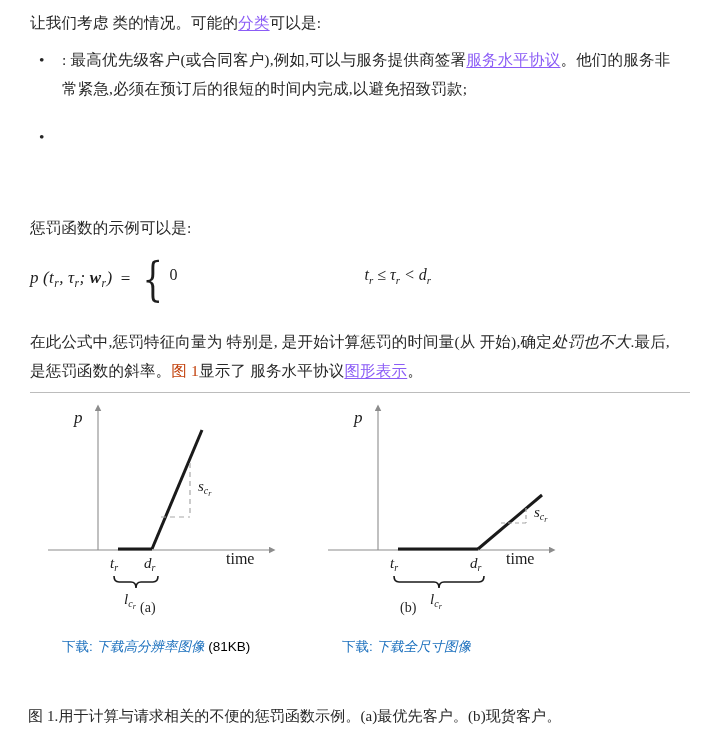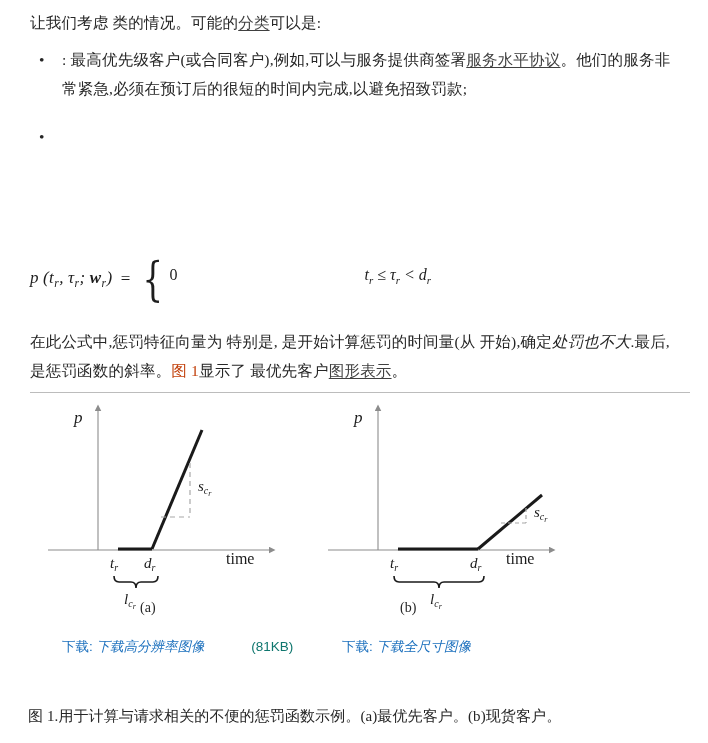--- a/index.html
+++ b/index.html
@@ -53,21 +53,21 @@
     font-size: 15.5px;
     line-height: 29px;
   }
   .p-example { left: 30px; top: 213px; width: 650px; }
   .p-after  { left: 30px; top: 327px; width: 655px; }
   a.inline-link {
     color: #c2410c;
     text-decoration: none;
   }
   a.ul-link {
-    color: #404040;
+    color: #8b5cf6;
     text-decoration: underline;
     text-underline-offset: 2px;
   }
 
   
   .equation {
     position: absolute;
     left: 30px;
     top: 256px;
     font-family: "Liberation Serif", "DejaVu Serif", serif;
@@ -137,21 +137,21 @@
     font-family: "Liberation Sans", sans-serif;
   }
   .dl-item {
     position: absolute;
     color: #1a6fbd;
     white-space: nowrap;
   }
   .dl-1 { left: 62px; }
   .dl-2 { left: 330px; margin-left: 12px; }
   .dl-item a { color: #1a6fbd; text-decoration: none; font-style: italic; }
-  .dl-size { color: #0f766e; margin-left: 43px; }
+  .dl-size { color: #000000; }
 
   .fig-caption-main {
     position: absolute;
     left: 28px;
     top: 704px;
     width: 665px;
     font-size: 15px;
     line-height: 24px;
     color: #262626;
     font-family: "Liberation Serif", serif;
@@ -169,39 +169,40 @@
 
   <div class="bullets">
     <div class="bullet">
       <span class="dot">•</span><span>: 最高优先级客户(或合同客户),例如,可以与服务提供商签署</span><a href="#" class="ul-link">服务水平协议</a><span>。他们的服务非常紧急,必须在预订后的很短的时间内完成,以避免招致罚款;</span>
     </div>
     <div class="bullet">
       <span class="dot">•</span>
     </div>
   </div>
 
+  <div class="para p-example">惩罚函数的示例可以是:</div>
 
   <div class="equation">
     <div class="eq-row">
       <span class="eq-lhs">
         <i>p</i> (<i>t</i><sub>r</sub>, <i>τ</i><sub>r</sub>; <span class="vecbold">w</span><sub>r</sub>)
       </span>
       <span class="eq-eq">=</span>
       <span class="brace">{</span>
       <span class="eq-cases">
         <span class="eq-case">
           <span class="val upright">0</span>
           <span class="cond"><i>t</i><sub>r</sub> ≤ <i>τ</i><sub>r</sub> &lt; <i>d</i><sub>r</sub></span>
         </span>
       </span>
     </div>
   </div>
 
   <div class="para p-after">
-    <span>在此公式中,惩罚特征向量为 特别是, 是开始计算惩罚的时间量(从 开始),确定</span><i>处罚也不大</i><span>.最后, 是惩罚函数的斜率。</span><a href="#" class="inline-link">图 1</a><span>显示了 最优先客户</span><a href="#" class="ul-link">图形表示</a><span>。</span>
+    <span>在此公式中,惩罚特征向量为 特别是, 是开始计算惩罚的时间量(从 开始),确定</span><i>处罚也不大</i><span>.最后, 是惩罚函数的斜率。</span><a href="#" class="inline-link">图 1</a><span>显示了 服务水平协议</span><a href="#" class="ul-link">图形表示</a><span>。</span>
   </div>
 
   <div class="fig-rule"></div>
 
   <div class="figures">
     <svg width="660" height="230" viewBox="0 0 660 230">
       <defs>
         <marker id="arr" markerWidth="7" markerHeight="7" refX="1" refY="3" orient="auto">
           <path d="M0,0 L6,3 L0,6 z" fill="#8c8c8c"></path>
         </marker>

